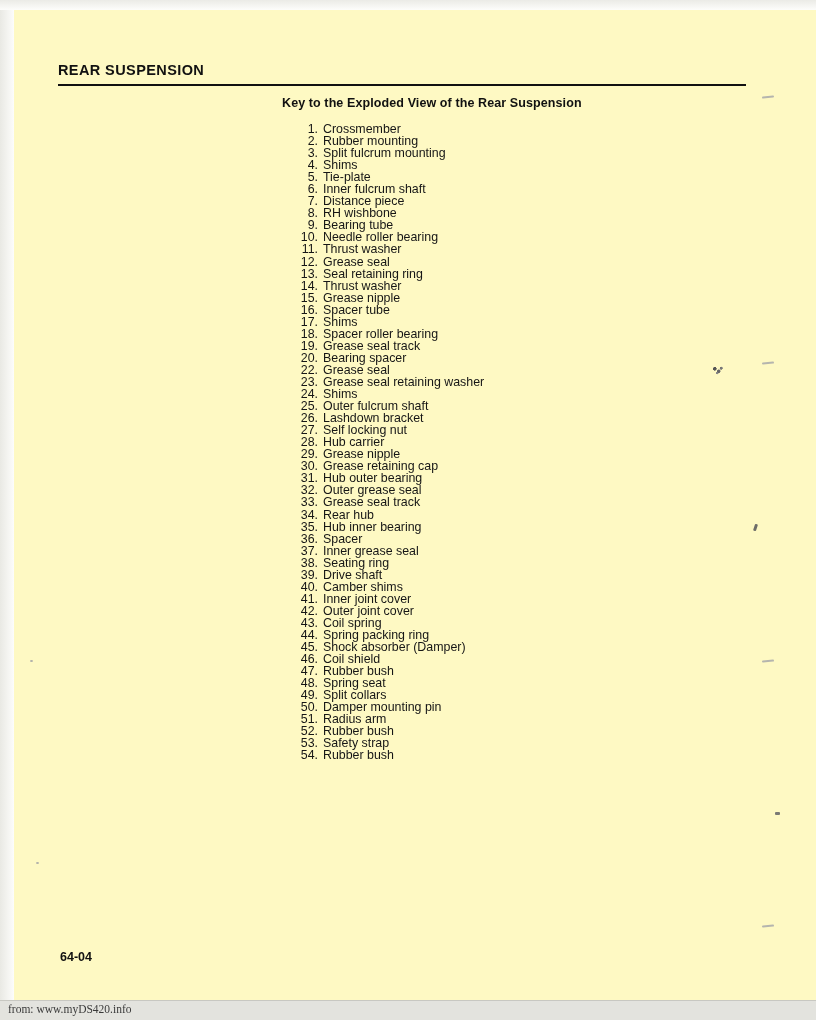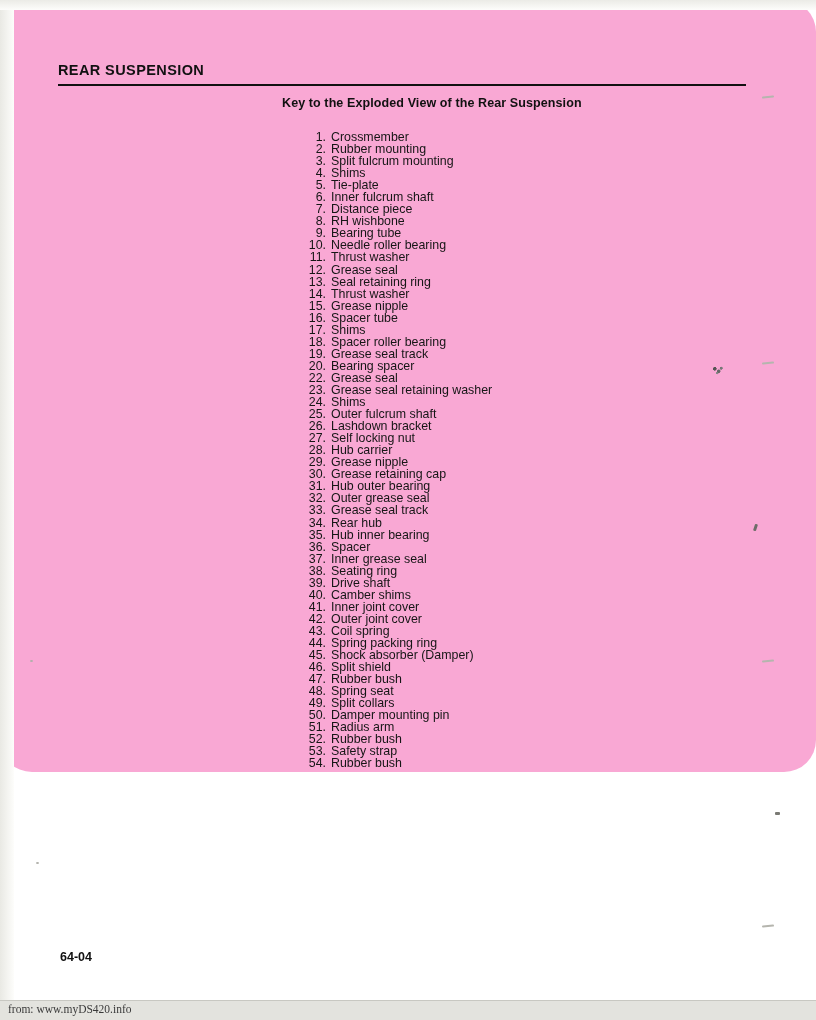--- a/index.html
+++ b/index.html
@@ -14,23 +14,22 @@
     position: relative;
     overflow: hidden;
   }
 
   
   .page {
     position: absolute;
     left: 0;
     top: 0;
     width: 816px;
-    height: 772px;
-    background: #f9a8d4;
-    border-radius: 32px;
+    height: 1020px;
+    background: #fef9c3;
   }
 
   
   .scan-edge-left {
     position: absolute;
     left: 0; top: 0;
     width: 14px; height: 1020px;
     background: linear-gradient(to right, #e9e9e4, #fdfdfb);
   }
   .scan-edge-top {
@@ -67,21 +66,21 @@
     color: #111;
     letter-spacing: 0.1px;
   }
 
   .key-list {
     position: absolute;
     left: 284px;
     top: 115px;
     width: 380px;
     list-style: none;
-    margin: 16px;
+    margin: 8px;
     padding: 0;
   }
   .key-item {
     font-size: 12.4px;
     line-height: 12.05px;
     color: #161616;
     white-space: nowrap;
     height: 12.05px;
   }
   .key-num {
@@ -194,21 +193,21 @@
       <li class="key-item"><span class="key-num">36.</span><span class="key-label">Spacer</span></li>
       <li class="key-item"><span class="key-num">37.</span><span class="key-label">Inner grease seal</span></li>
       <li class="key-item"><span class="key-num">38.</span><span class="key-label">Seating ring</span></li>
       <li class="key-item"><span class="key-num">39.</span><span class="key-label">Drive shaft</span></li>
       <li class="key-item"><span class="key-num">40.</span><span class="key-label">Camber shims</span></li>
       <li class="key-item"><span class="key-num">41.</span><span class="key-label">Inner joint cover</span></li>
       <li class="key-item"><span class="key-num">42.</span><span class="key-label">Outer joint cover</span></li>
       <li class="key-item"><span class="key-num">43.</span><span class="key-label">Coil spring</span></li>
       <li class="key-item"><span class="key-num">44.</span><span class="key-label">Spring packing ring</span></li>
       <li class="key-item"><span class="key-num">45.</span><span class="key-label">Shock absorber (Damper)</span></li>
-      <li class="key-item"><span class="key-num">46.</span><span class="key-label">Split shield</span></li>
+      <li class="key-item"><span class="key-num">46.</span><span class="key-label">Coil shield</span></li>
       <li class="key-item"><span class="key-num">47.</span><span class="key-label">Rubber bush</span></li>
       <li class="key-item"><span class="key-num">48.</span><span class="key-label">Spring seat</span></li>
       <li class="key-item"><span class="key-num">49.</span><span class="key-label">Split collars</span></li>
       <li class="key-item"><span class="key-num">50.</span><span class="key-label">Damper mounting pin</span></li>
       <li class="key-item"><span class="key-num">51.</span><span class="key-label">Radius arm</span></li>
       <li class="key-item"><span class="key-num">52.</span><span class="key-label">Rubber bush</span></li>
       <li class="key-item"><span class="key-num">53.</span><span class="key-label">Safety strap</span></li>
       <li class="key-item"><span class="key-num">54.</span><span class="key-label">Rubber bush</span></li>
     </ul>
 

